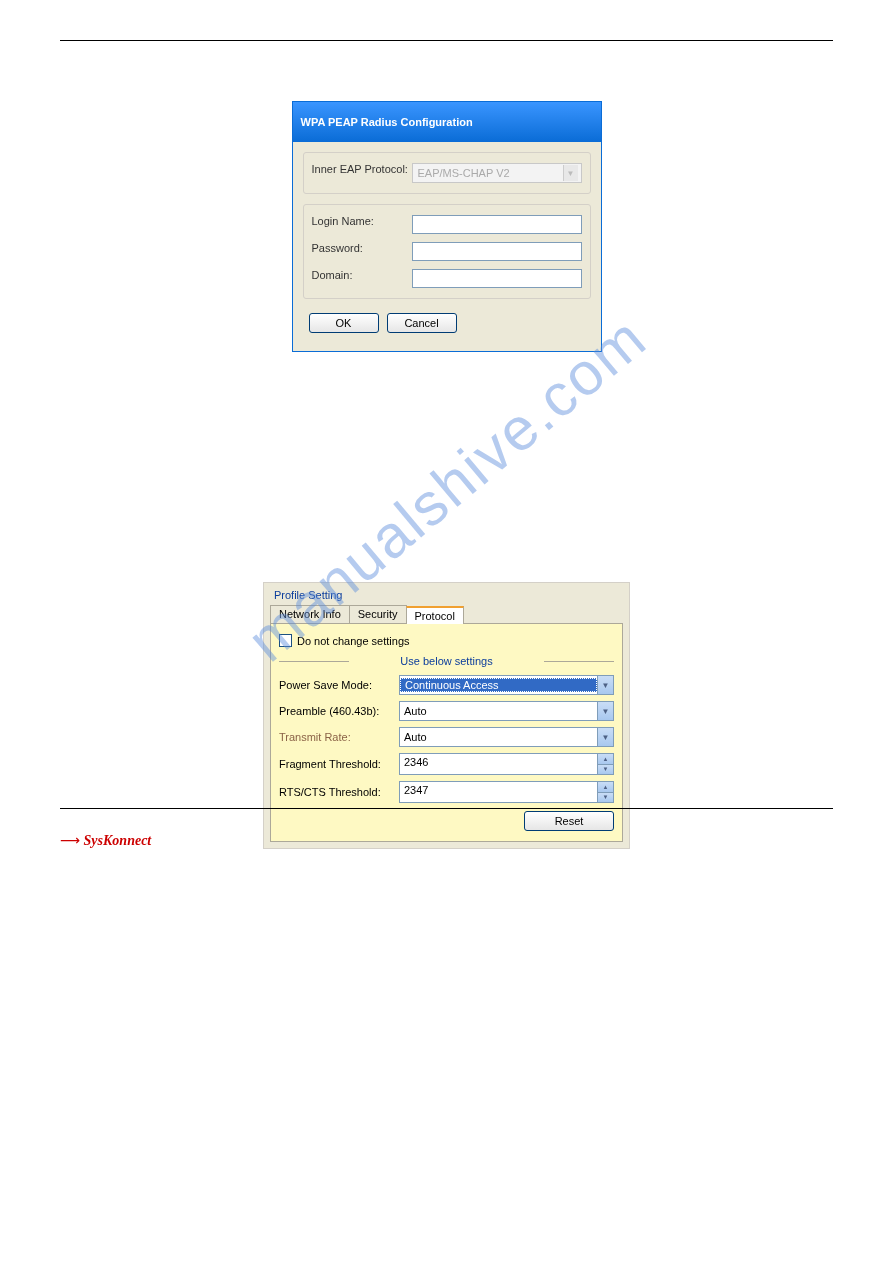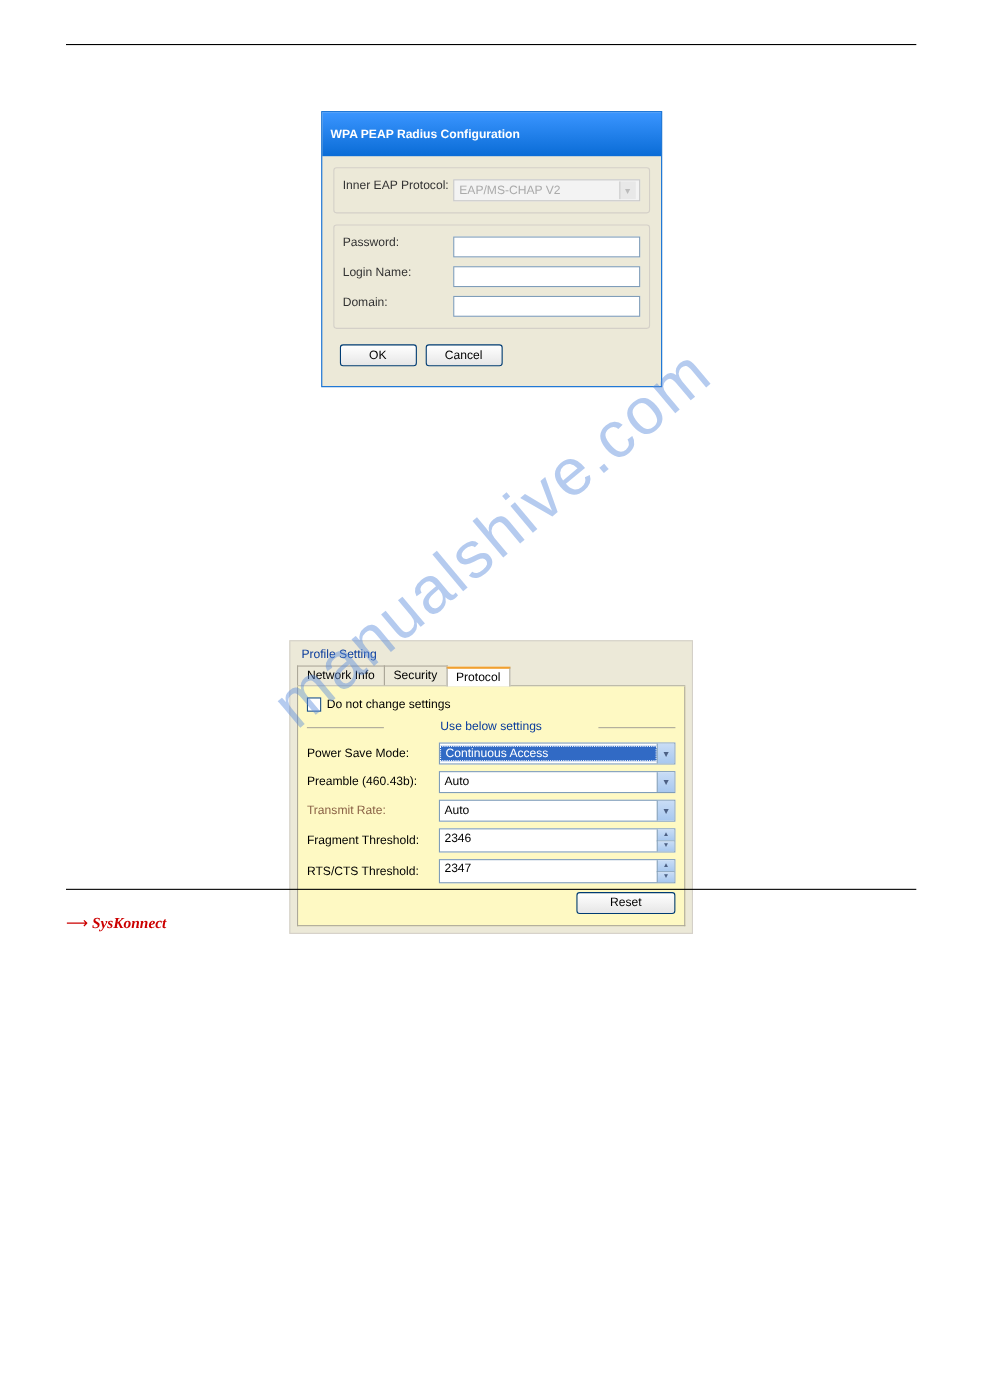--- a/index.html
+++ b/index.html
@@ -231,26 +231,26 @@
         <div class="row">
           <div class="lbl">Inner EAP Protocol:</div>
           <div class="combo">
             <span>EAP/MS-CHAP V2</span>
             <span class="combo-arrow">▼</span>
           </div>
         </div>
       </div>
       <div class="groupbox">
         <div class="row">
+          <div class="lbl">Login Name:</div>
+          <input class="txt" value="" style="">
+        </div>
+        <div class="row">
           <div class="lbl">Password:</div>
           <input class="txt" type="password" value="" style="">
-        </div>
-        <div class="row">
-          <div class="lbl">Login Name:</div>
-          <input class="txt" value="" style="">
         </div>
         <div class="row">
           <div class="lbl">Domain:</div>
           <input class="txt" value="" style="">
         </div>
       </div>
       <div class="btnrow">
         <div class="btn">OK</div>
         <div class="btn">Cancel</div>
       </div>

